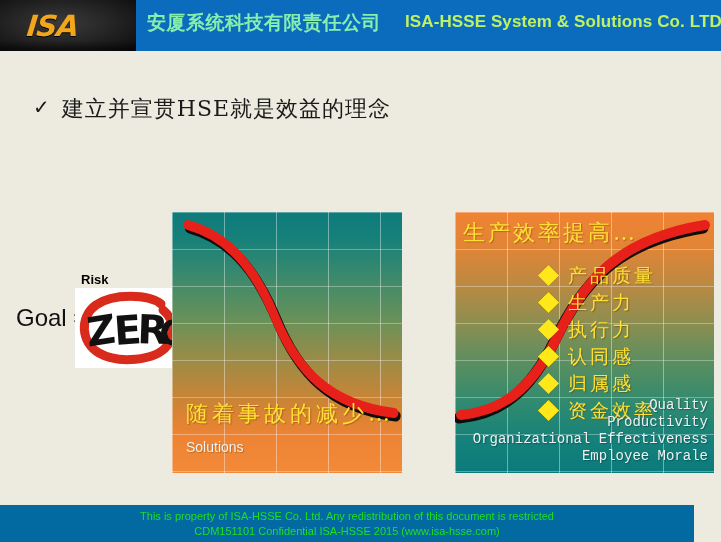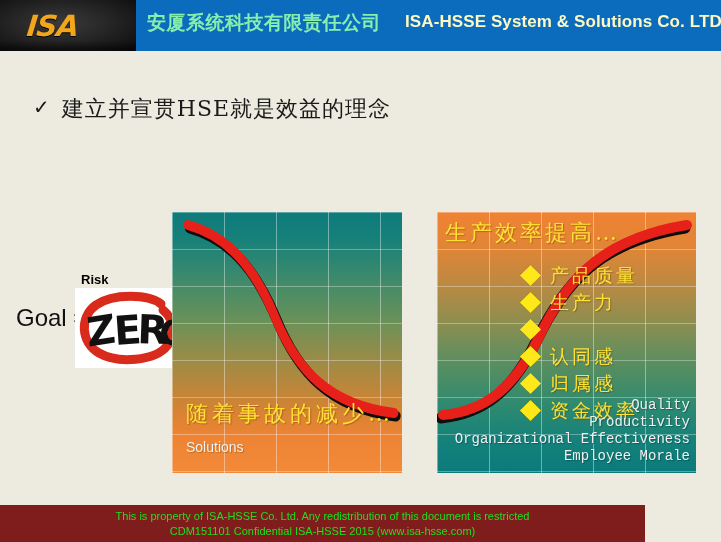--- a/index.html
+++ b/index.html
@@ -67,21 +67,21 @@
     white-space: nowrap;
   }
   .header-title-en {
     position: absolute;
     left: 405px;
     top: 12px;
     font-family: "Liberation Sans", sans-serif;
     font-weight: bold;
     font-size: 17px;
     letter-spacing: 0.1px;
-    color: #fef9c3;
+    color: #bef264;
     white-space: nowrap;
   }
 
   
   .headline {
     position: absolute;
     left: 33px;
     top: 94px;
     white-space: nowrap;
     color: #1a1a1a;
@@ -137,21 +137,21 @@
   .zero-box svg { display: block; }
 
   
   .panel {
     position: absolute;
     top: 212px;
     height: 261px;
     overflow: hidden;
   }
   .panel-left  { left: 172px; width: 230px; }
-  .panel-right { left: 437px; width: 259px; }
+  .panel-right { left: 455px; width: 259px; }
 
   .panel-bg { position: absolute; inset: 0; }
   .bg-down {
     background: linear-gradient(to bottom,
       #0E7C7B 0%,
       #16807A 10%,
       #3C8A6B 25%,
       #6B9159 42%,
       #A08B45 58%,
       #D08334 74%,
@@ -253,23 +253,23 @@
     color: #F0F0F0;
     text-shadow: 1px 1px 1px rgba(0,60,60,0.5);
     white-space: nowrap;
   }
 
   
   .footer {
     position: absolute;
     left: 0;
     bottom: 0;
-    width: 645px;
+    width: 694px;
     height: 37px;
-    background: #7f1d1d;
+    background: #0369a1;
     text-align: center;
     padding-top: 4px;
     box-sizing: border-box;
   }
   .footer div {
     font-family: "Liberation Sans", sans-serif;
     font-size: 11px;
     line-height: 15px;
     color: #1EE01E;
     white-space: nowrap;
@@ -341,20 +341,21 @@
       <li>
         <span class="diamond"></span>
         <span class="btext">产品质量</span>
       </li>
       <li>
         <span class="diamond"></span>
         <span class="btext">生产力</span>
       </li>
       <li>
         <span class="diamond"></span>
+        <span class="btext">执行力</span>
       </li>
       <li>
         <span class="diamond"></span>
         <span class="btext">认同感</span>
       </li>
       <li>
         <span class="diamond"></span>
         <span class="btext">归属感</span>
       </li>
       <li>

